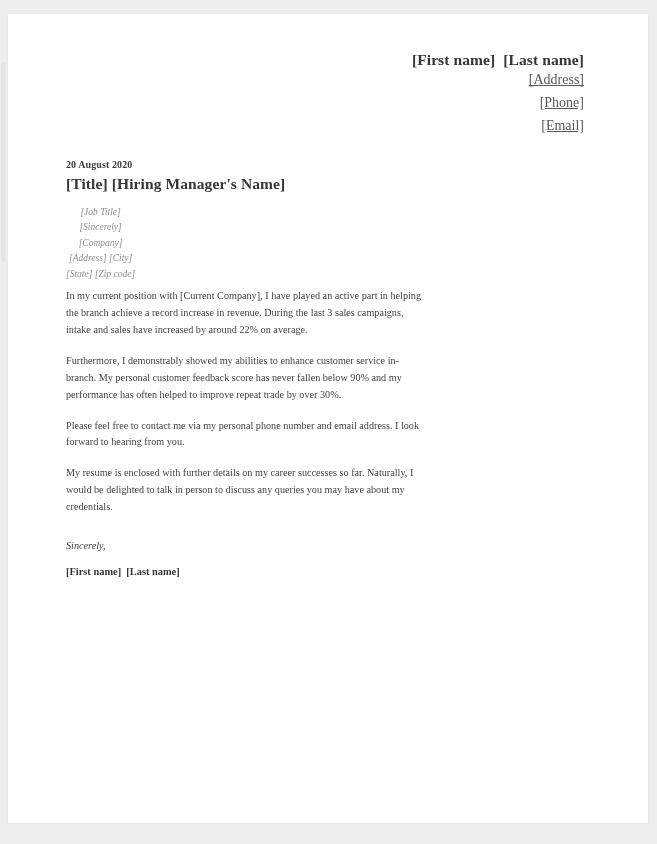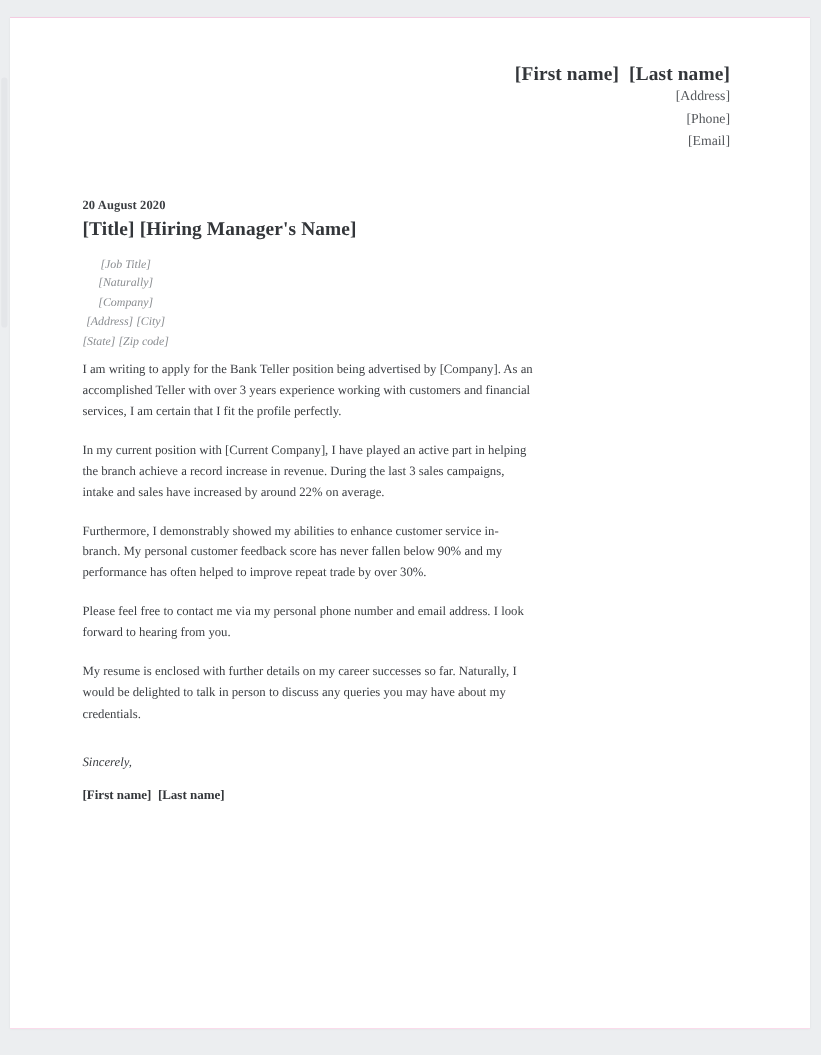--- a/index.html
+++ b/index.html
@@ -30,21 +30,21 @@
     height: 200px;
     background: #e4e6e9;
     border-radius: 3px;
   }
   .page {
     position: absolute;
     left: 8px;
     top: 14px;
     width: 640px;
     height: 809px;
-    background: #ec4899;
+    background: #4c1d95;
     box-shadow: 0 0 2px rgba(0,0,0,0.06);
   }
   .sheet {
     position: absolute;
     left: 0;
     top: 0;
     width: 640px;
     height: 809px;
     background: #fff;
   }
@@ -58,23 +58,24 @@
   }
   .sender-name {
     font-size: 15.5px;
     font-weight: bold;
     color: #33363a;
     letter-spacing: 0.1px;
     line-height: 1.25;
     white-space: pre;
   }
   .sender-line {
-    font-size: 11px;
+    font-size: 14px;
     color: #55585c;
     line-height: 1.62;
+    text-decoration: underline;
   }
 
   
   .date {
     position: absolute;
     left: 58px;
     top: 145px;
     font-size: 10px;
     font-weight: bold;
     color: #3a3d41;
@@ -149,28 +150,27 @@
       <div class="sender-line">[Phone]</div>
       <div class="sender-line">[Email]</div>
     </div>
 
     <div class="date">20 August 2020</div>
 
     <div class="recipient-title">[Title] [Hiring Manager's Name]</div>
 
     <div class="recipient-address">
       <div>[Job Title]</div>
-      <div>[Naturally]</div>
+      <div>[Sincerely]</div>
       <div>[Company]</div>
       <div>[Address] [City]</div>
       <div>[State] [Zip code]</div>
     </div>
 
     <div class="body">
-      <p class="para">I am writing to apply for the Bank Teller position being advertised by [Company]. As an accomplished Teller with over 3 years experience working with customers and financial services, I am certain that I fit the profile perfectly.</p>
       <p class="para">In my current position with [Current Company], I have played an active part in helping the branch achieve a record increase in revenue. During the last 3 sales campaigns, intake and sales have increased by around 22% on average.</p>
       <p class="para">Furthermore, I demonstrably showed my abilities to enhance customer service in-branch. My personal customer feedback score has never fallen below 90% and my performance has often helped to improve repeat trade by over 30%.</p>
       <p class="para">Please feel free to contact me via my personal phone number and email address. I look forward to hearing from you.</p>
       <p class="para">My resume is enclosed with further details on my career successes so far. Naturally, I would be delighted to talk in person to discuss any queries you may have about my credentials.</p>
       <p class="closing">Sincerely,</p>
       <p class="signature">[First name]  [Last name]</p>
     </div>
 
   </div>
 </div>

